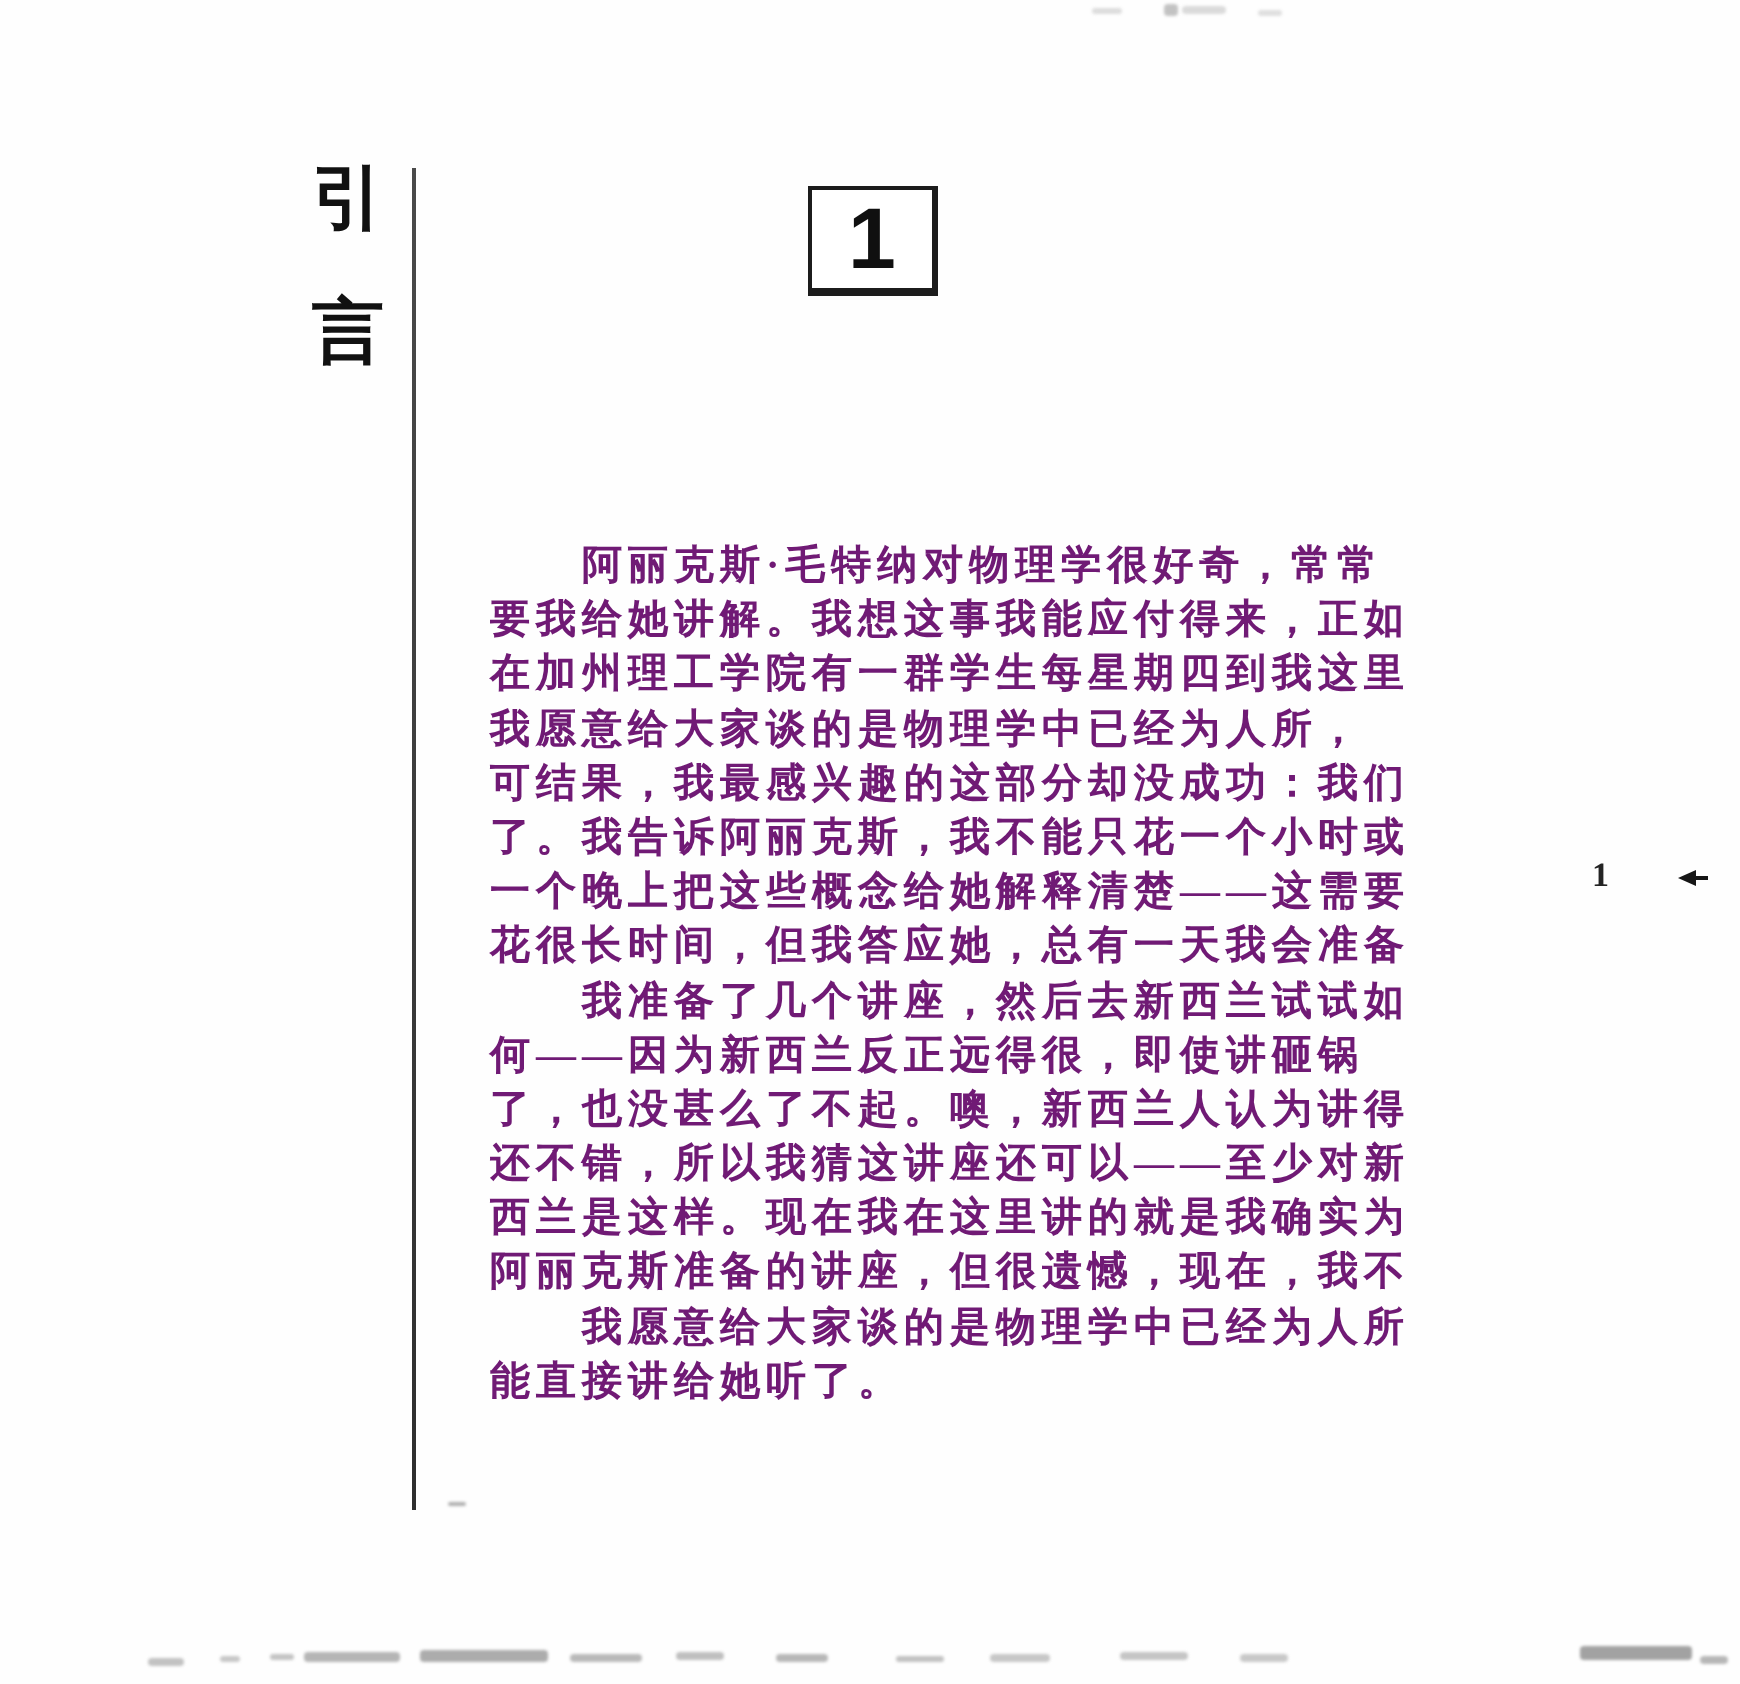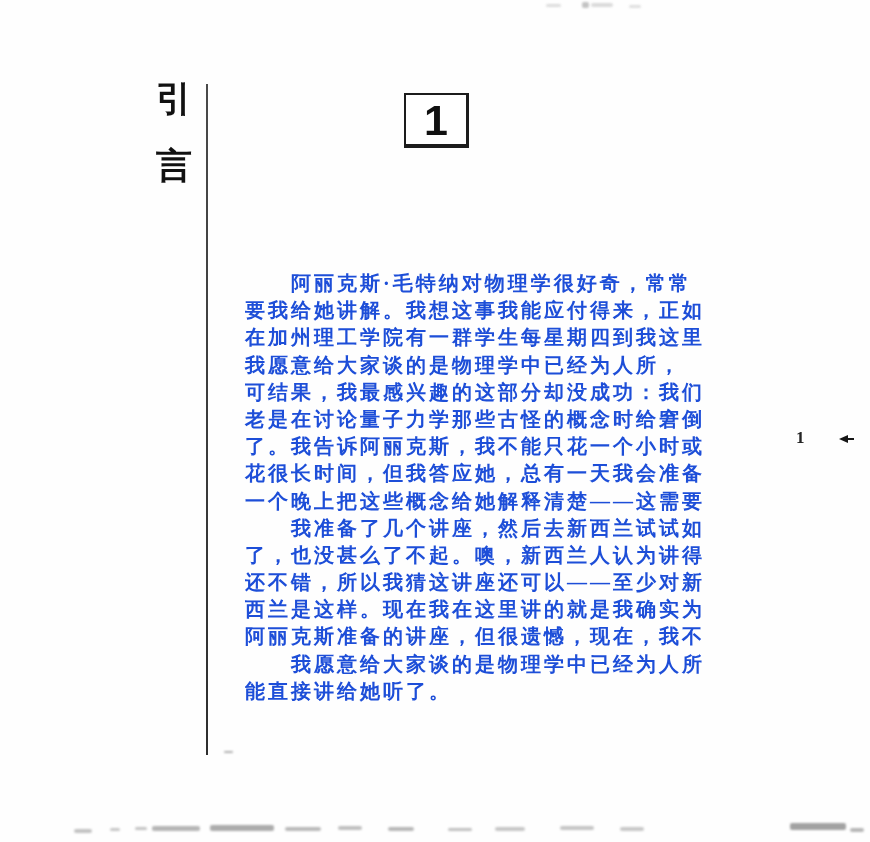--- a/index.html
+++ b/index.html
@@ -65,21 +65,21 @@
     color: #101010;
     transform: translateY(1px);
   }
 
   
   .body-text {
     position: absolute;
     left: 245px;
     top: 270px;
     width: 470px;
-    color: #1d4ed8;
+    color: #701a75;
     font-family: "Liberation Serif", serif;
     font-weight: 600;
     font-size: 20px;
     letter-spacing: 3px;
     line-height: 27.2px;
     white-space: nowrap;
   }
   .body-text .line {
     height: 27.2px;
   }
@@ -139,25 +139,25 @@
   <div class="chapter-box">
     <span class="num">1</span>
   </div>
 
   <div class="body-text">
     <div class="line">　　阿丽克斯·毛特纳对物理学很好奇，常常</div>
     <div class="line">要我给她讲解。我想这事我能应付得来，正如</div>
     <div class="line">在加州理工学院有一群学生每星期四到我这里</div>
     <div class="line">我愿意给大家谈的是物理学中已经为人所，</div>
     <div class="line">可结果，我最感兴趣的这部分却没成功：我们</div>
-    <div class="line">老是在讨论量子力学那些古怪的概念时给窘倒</div>
     <div class="line">了。我告诉阿丽克斯，我不能只花一个小时或</div>
+    <div class="line">一个晚上把这些概念给她解释清楚——这需要</div>
     <div class="line">花很长时间，但我答应她，总有一天我会准备</div>
-    <div class="line">一个晚上把这些概念给她解释清楚——这需要</div>
     <div class="line">　　我准备了几个讲座，然后去新西兰试试如</div>
+    <div class="line">何——因为新西兰反正远得很，即使讲砸锅</div>
     <div class="line">了，也没甚么了不起。噢，新西兰人认为讲得</div>
     <div class="line">还不错，所以我猜这讲座还可以——至少对新</div>
     <div class="line">西兰是这样。现在我在这里讲的就是我确实为</div>
     <div class="line">阿丽克斯准备的讲座，但很遗憾，现在，我不</div>
     <div class="line">　　我愿意给大家谈的是物理学中已经为人所</div>
     <div class="line">能直接讲给她听了。</div>
   </div>
 
   <div class="page-number">1</div>
 

